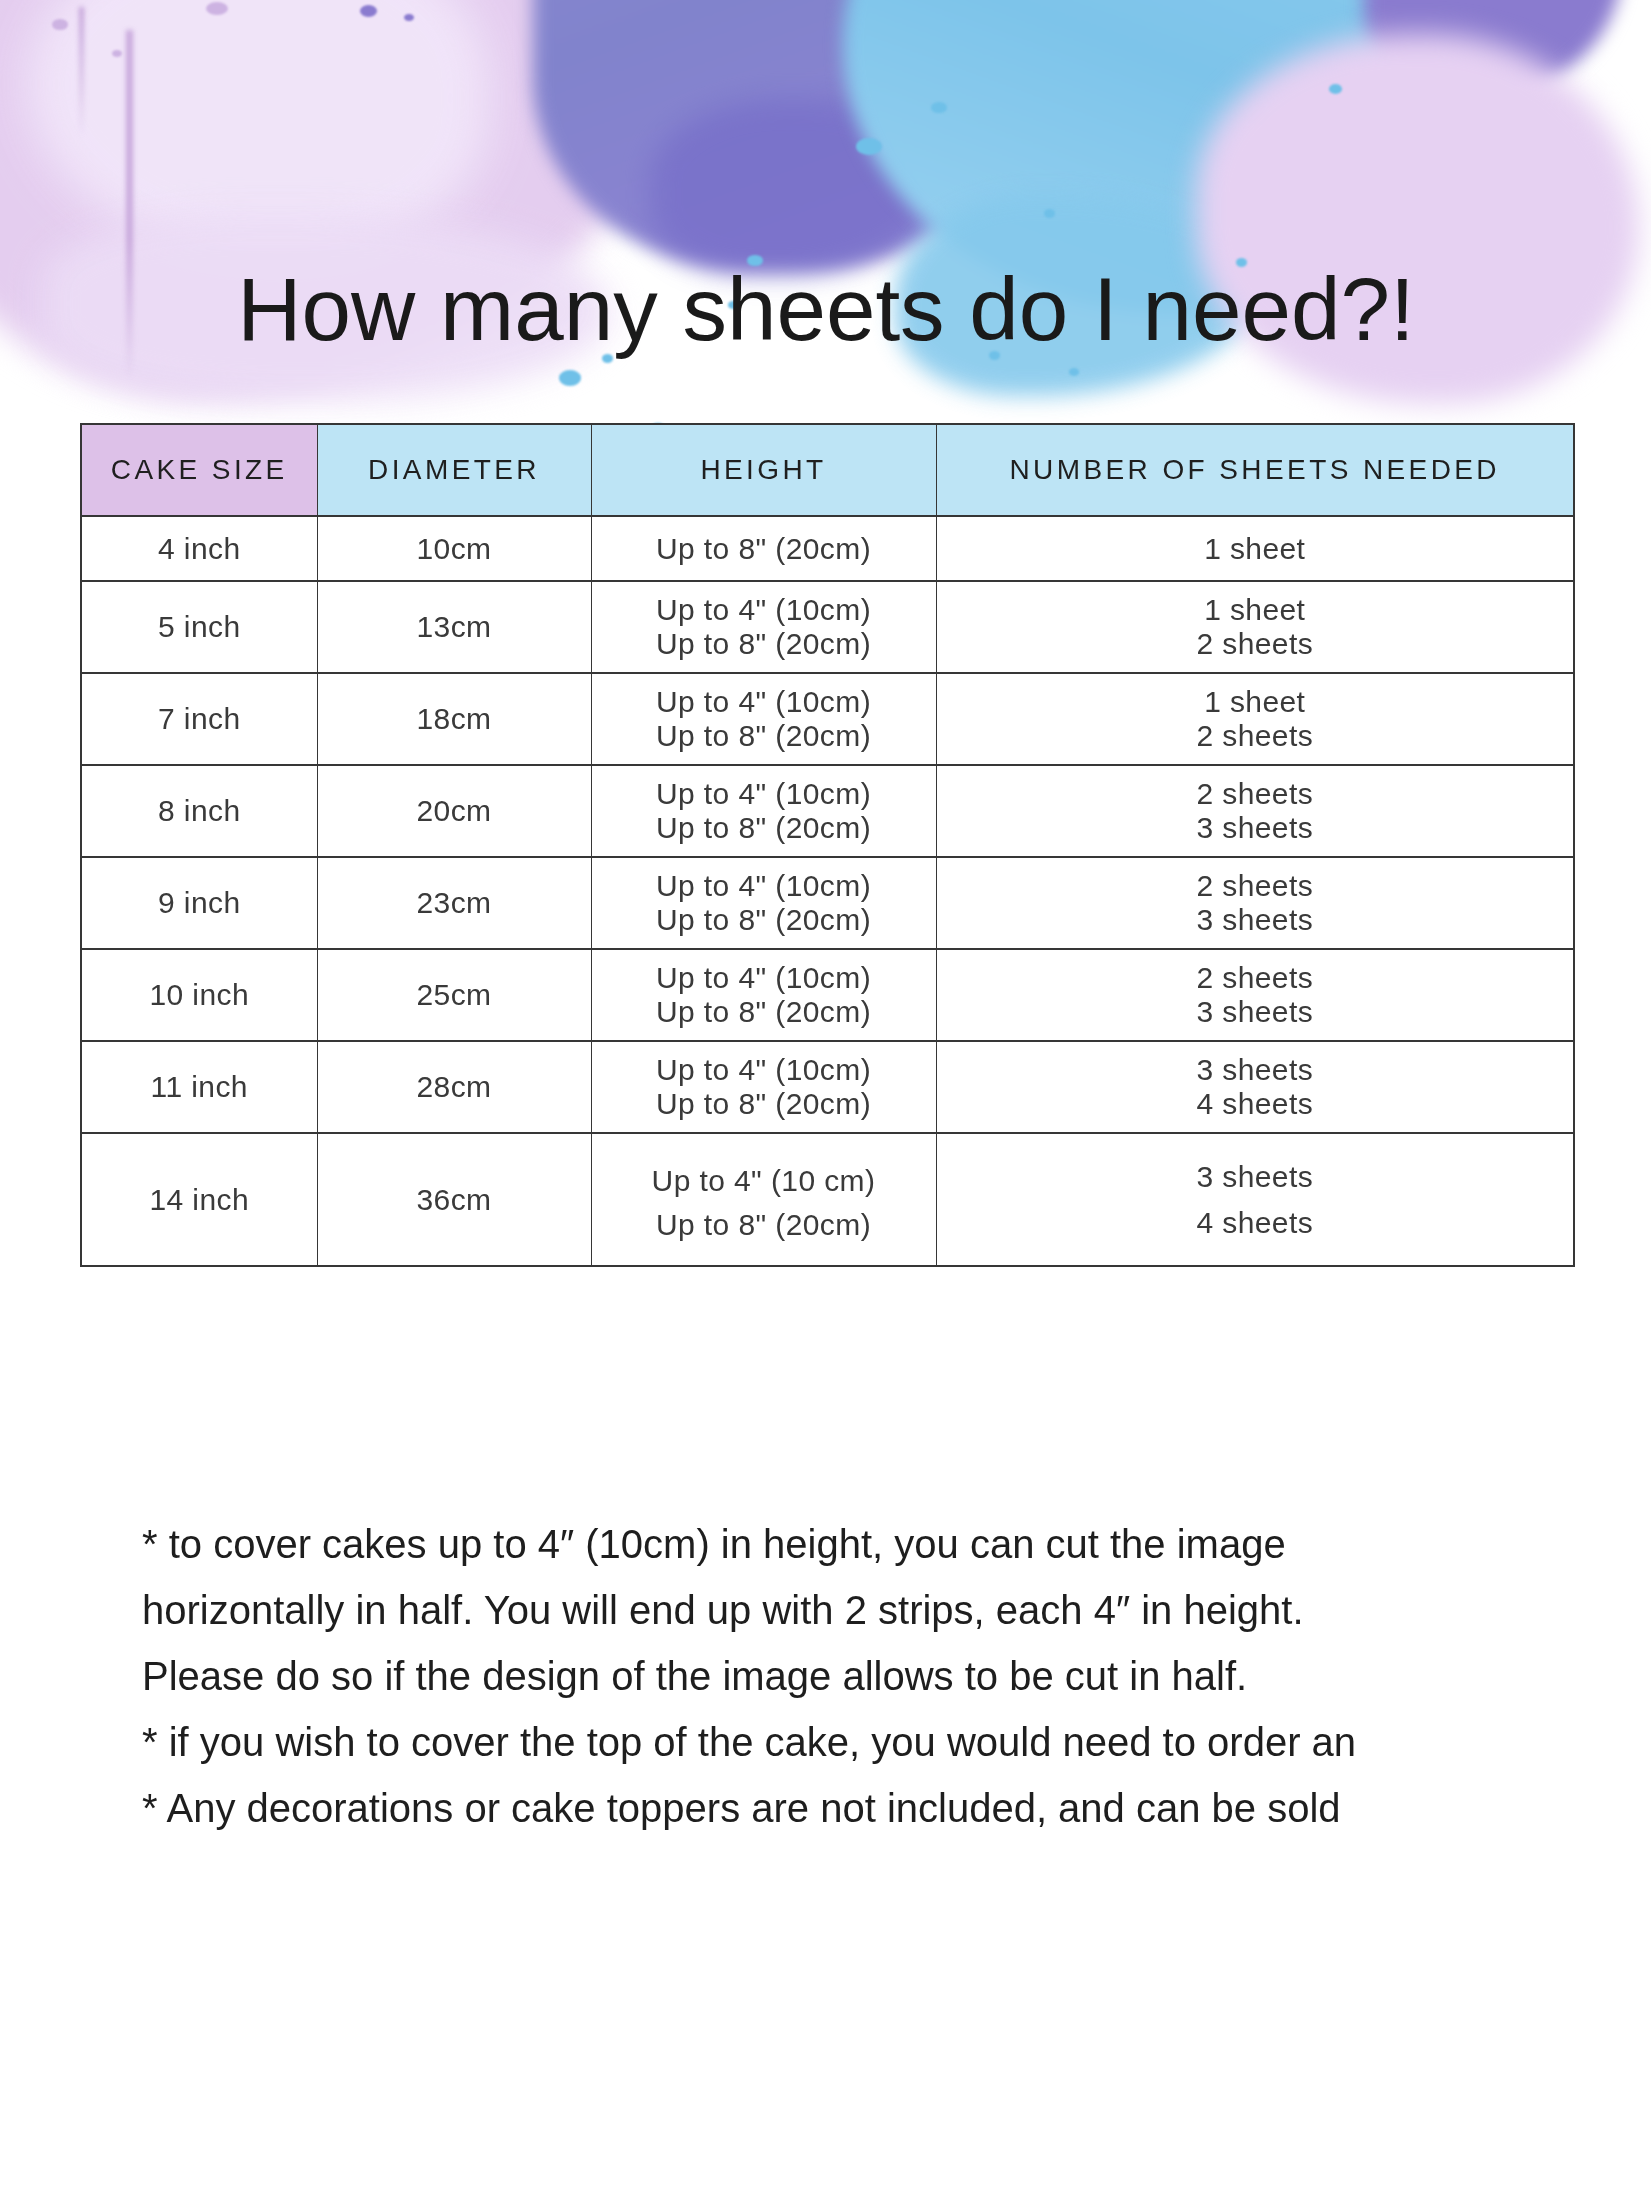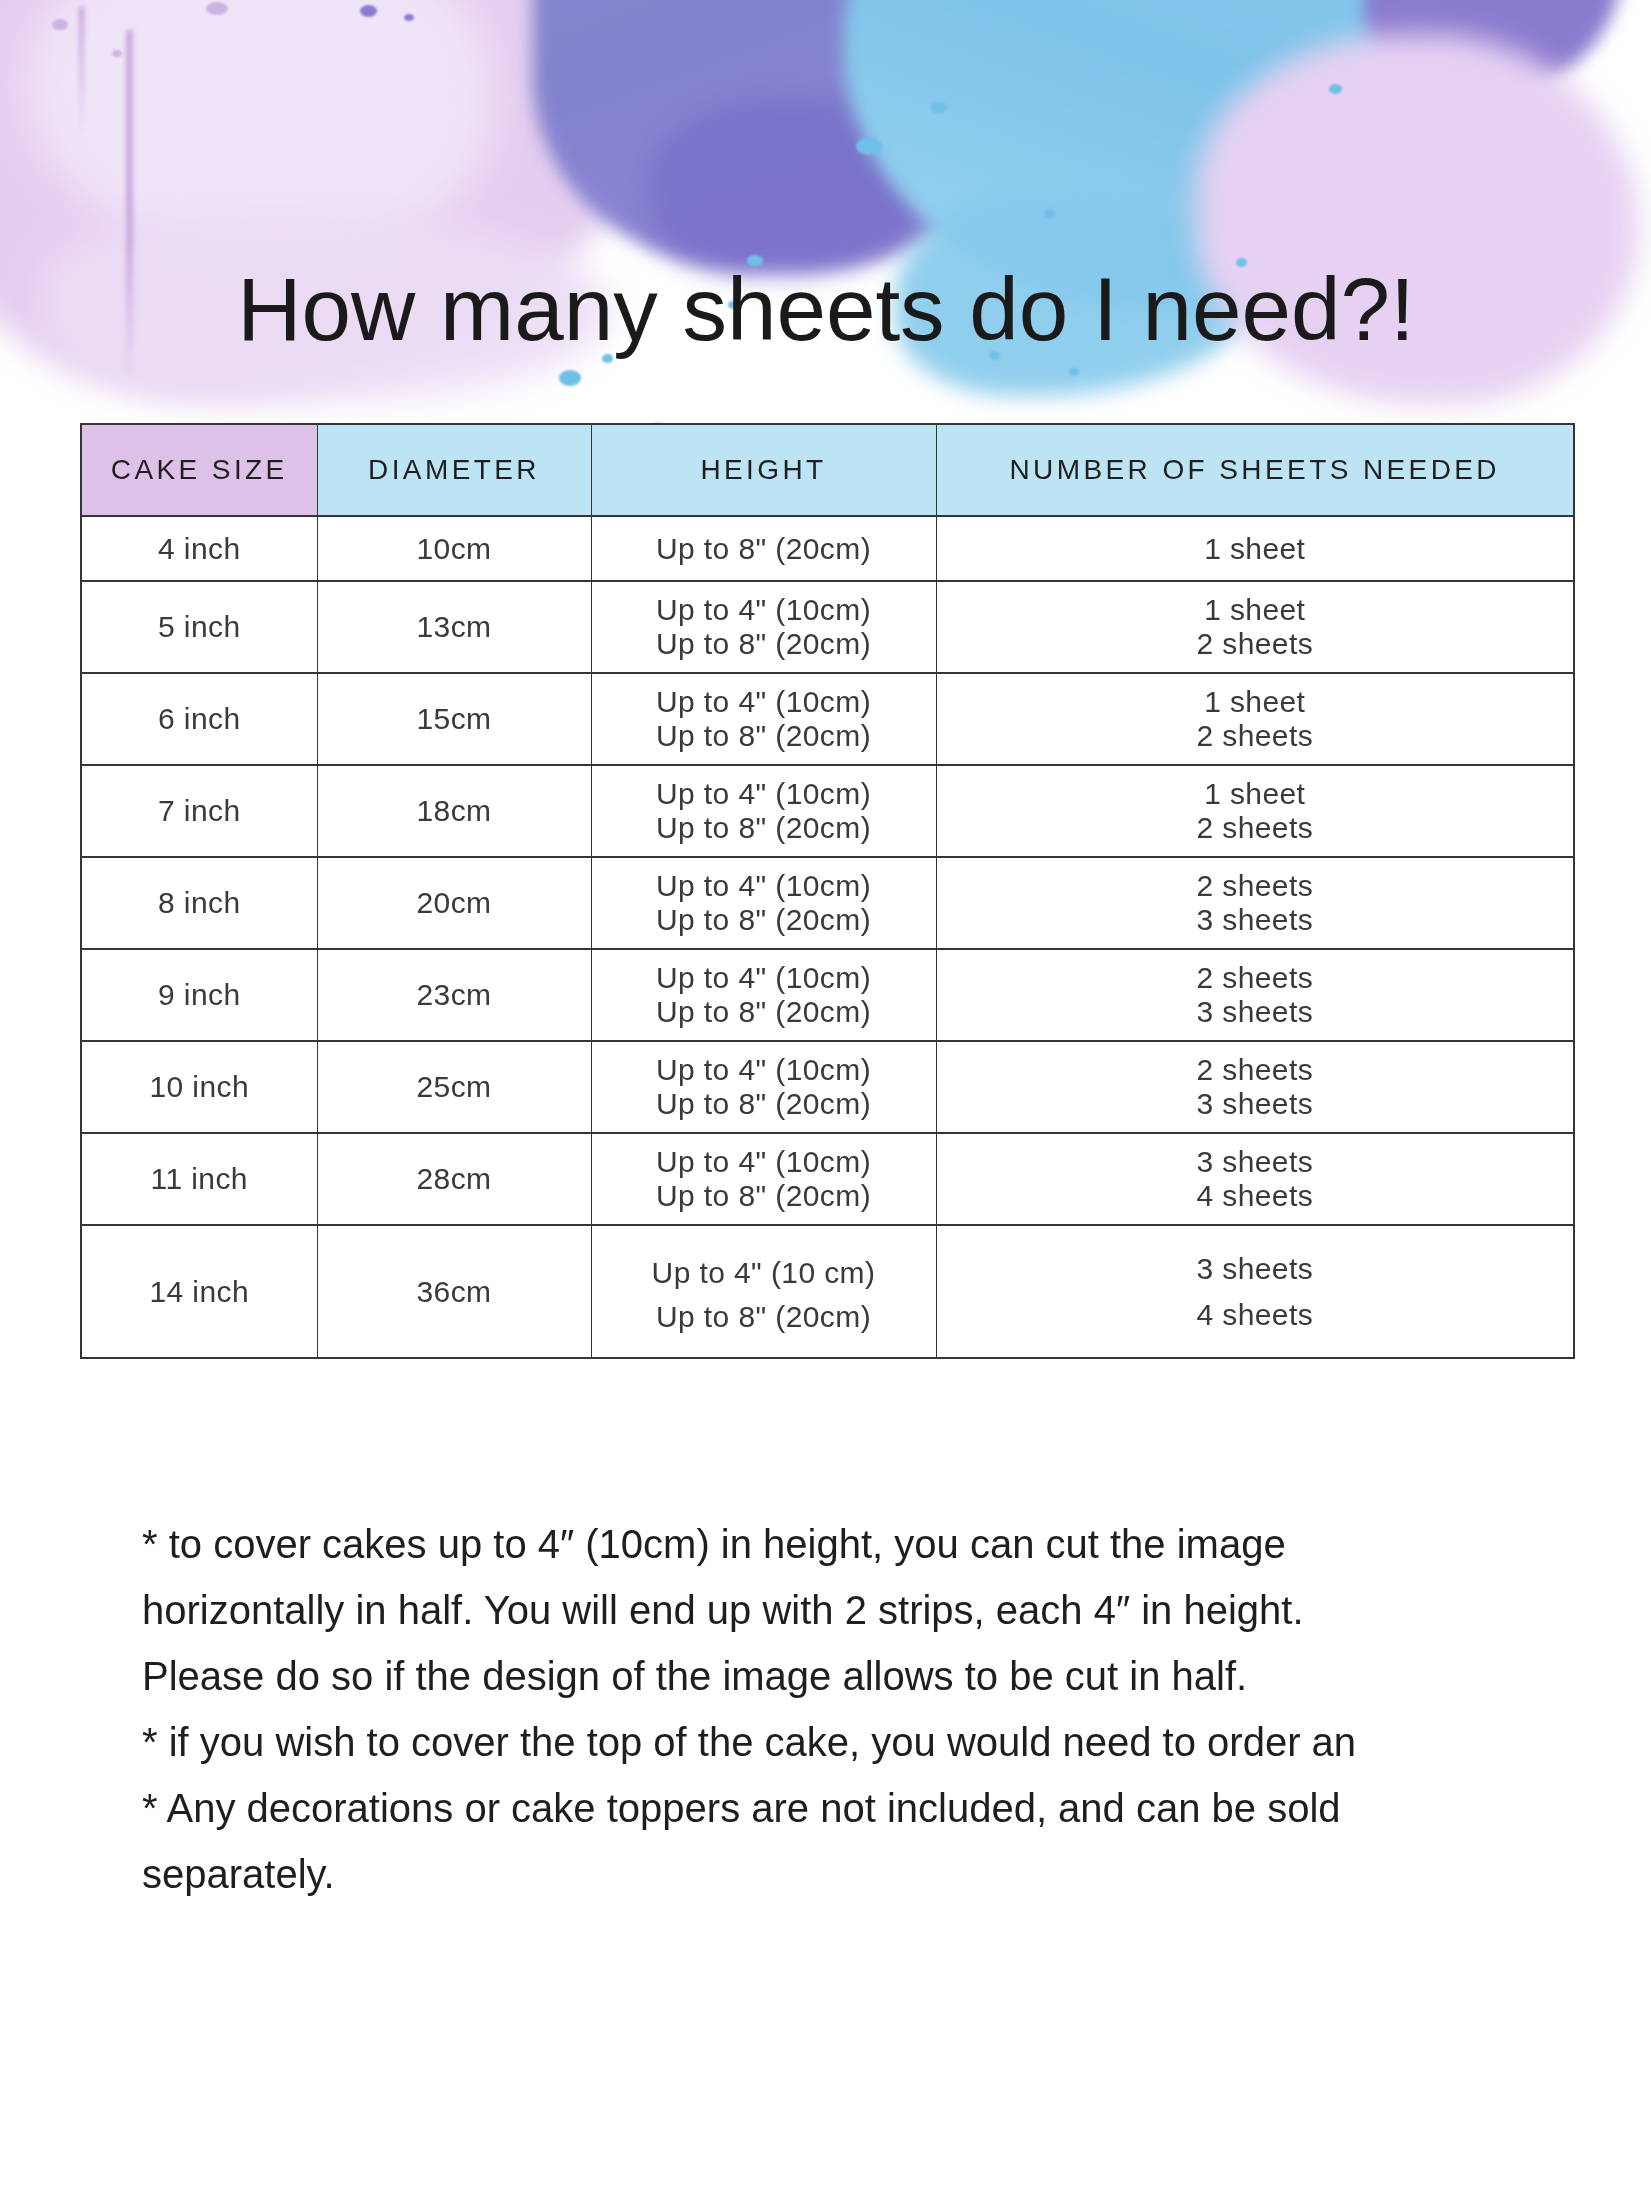--- a/index.html
+++ b/index.html
@@ -153,36 +153,20 @@
           </div>
         </td>
         <td>
           <div class="stack sheets-stack">
             <div class="line">1 sheet</div>
             <div class="line">2 sheets</div>
           </div>
         </td>
       </tr>
       <tr class="data-row">
-        <td>6 inch</td>
-        <td>15cm</td>
-        <td>
-          <div class="stack heights-stack">
-            <div class="line">Up to 4" (10cm)</div>
-            <div class="line">Up to 8" (20cm)</div>
-          </div>
-        </td>
-        <td>
-          <div class="stack sheets-stack">
-            <div class="line">1 sheet</div>
-            <div class="line">2 sheets</div>
-          </div>
-        </td>
-      </tr>
-      <tr class="data-row">
         <td>7 inch</td>
         <td>18cm</td>
         <td>
           <div class="stack heights-stack">
             <div class="line">Up to 4" (10cm)</div>
             <div class="line">Up to 8" (20cm)</div>
           </div>
         </td>
         <td>
           <div class="stack sheets-stack">
@@ -273,15 +257,14 @@
       </tr>
     </tbody>
 </table>
 
 <div class="notes">
     <div class="note-line">* to cover cakes up to 4″ (10cm) in height, you can cut the image</div>
     <div class="note-line">horizontally in half. You will end up with 2 strips, each 4″ in height.</div>
     <div class="note-line">Please do so if the design of the image allows to be cut in half.</div>
     <div class="note-line">* if you wish to cover the top of the cake, you would need to order an</div>
     <div class="note-line">* Any decorations or cake toppers are not included, and can be sold</div>
-    <div class="note-line">separately.</div>
   </div>
 
 
 </body></html>

